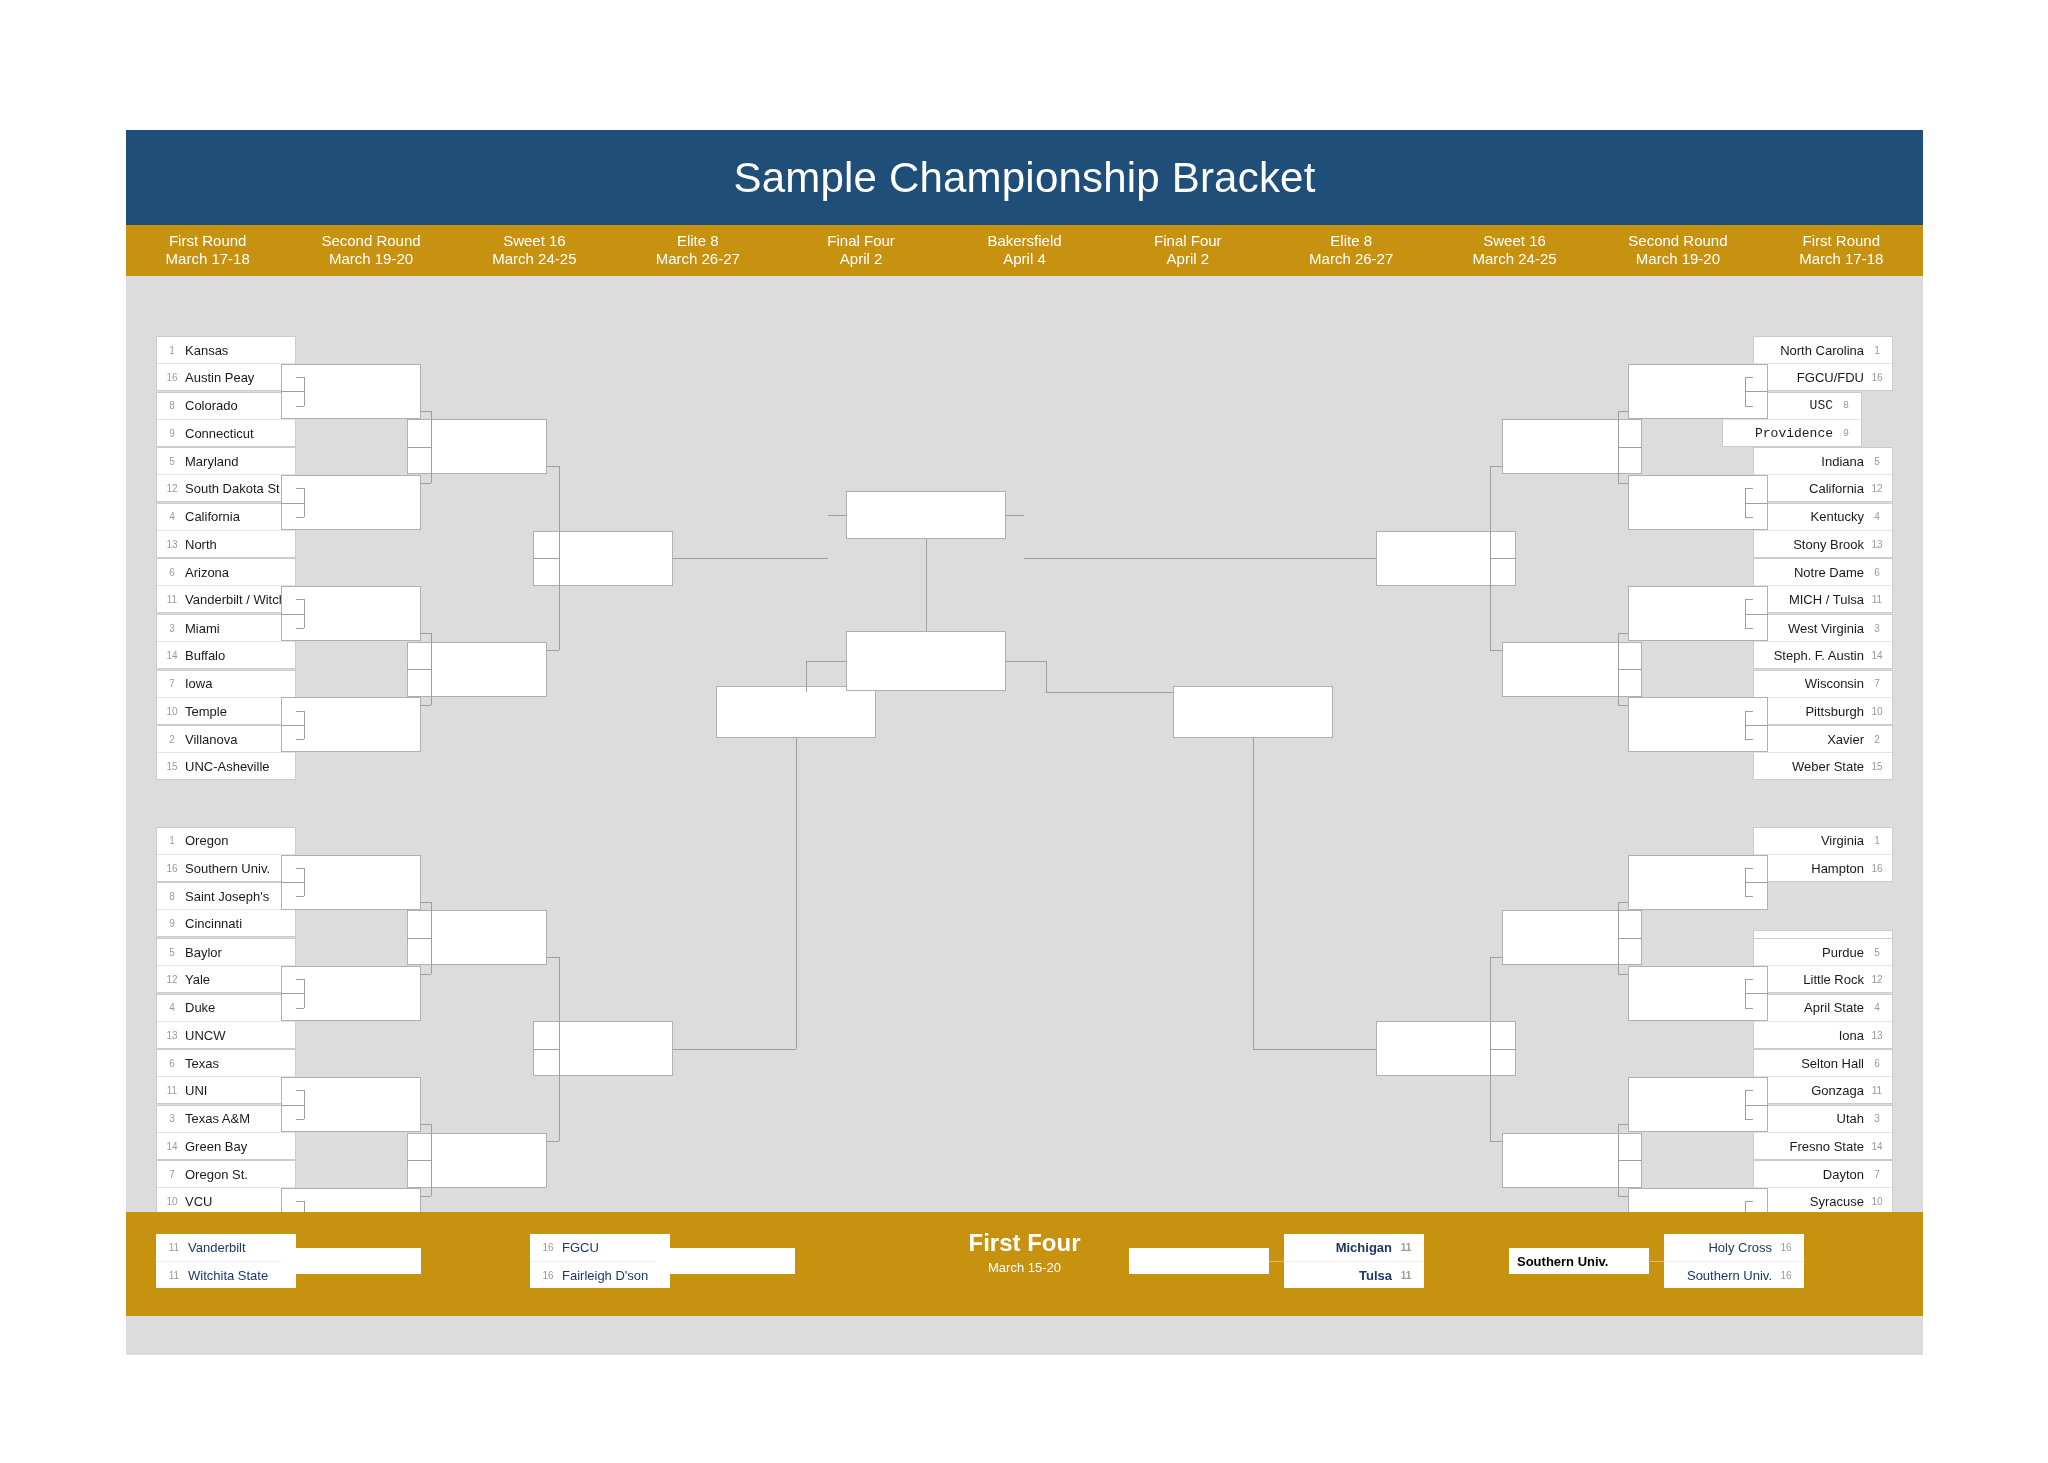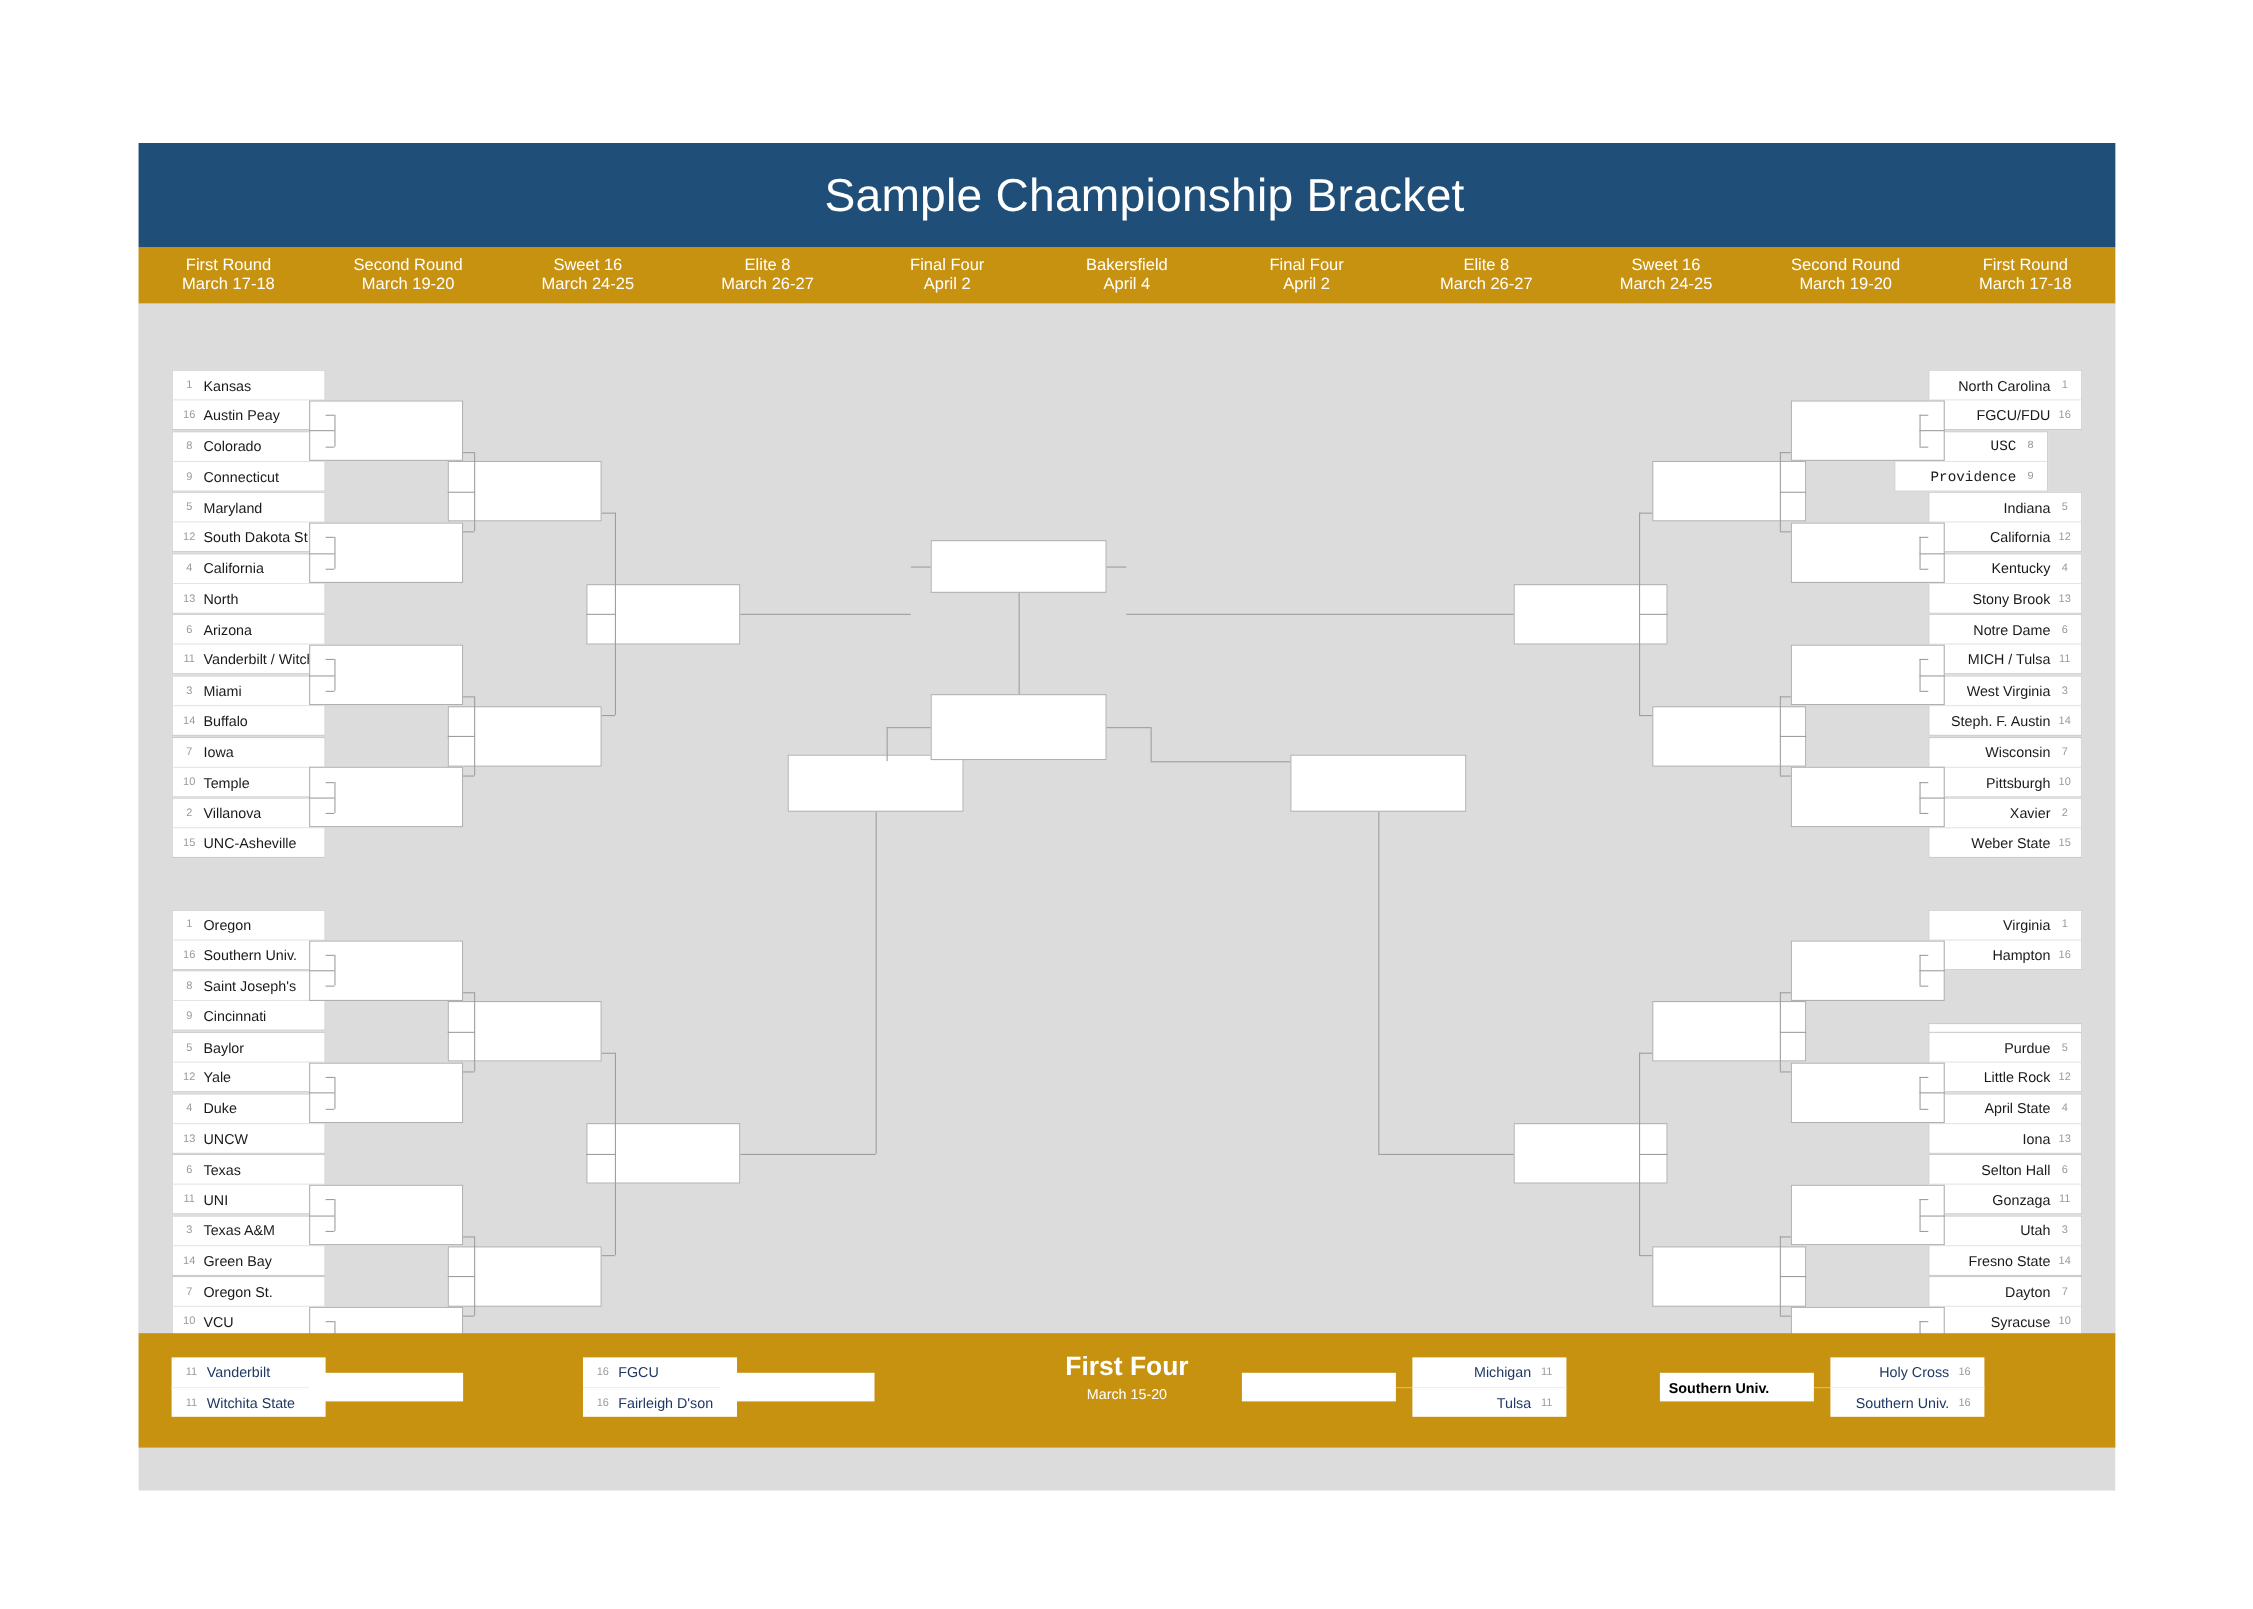--- a/index.html
+++ b/index.html
@@ -6,21 +6,21 @@
   body{width:2048px;height:1463px;font-family:"Liberation Sans",sans-serif;overflow:hidden;}
 
   #sheet{position:absolute;left:0;top:0;width:2048px;height:1463px;background:#fff;}
 
   
   #card{position:absolute;left:126px;top:130px;width:1797px;height:1225px;background:#dcdcdc;}
 
   
   #titlebar{position:absolute;left:0;top:0;width:1797px;height:95px;background:#1f4e79;}
   #title{position:absolute;left:0;top:0;width:1797px;height:117px;line-height:95px;text-align:center;
-         color:#ffffff;font-size:42px;font-weight:400;letter-spacing:.2px;margin-left:16px;}
+         color:#ffffff;font-size:42px;font-weight:400;letter-spacing:.2px;}
 
   
   #roundbar{position:absolute;left:0;top:95px;width:1797px;height:51px;background:#c89211;
             display:flex;}
   .rh{flex:0 0 auto;text-align:center;color:#ffffff;padding-top:7px;box-sizing:border-box;}
   .rh .r1{font-size:15px;line-height:18px;}
   .rh .r2{font-size:15px;line-height:18px;}
 
   
   #field{position:absolute;left:0;top:146px;width:1797px;height:936px;background:#dcdcdc;}
@@ -629,21 +629,21 @@
           </div>
           <div class="ffrow">
             <div class="ffseed">16</div>
             <div class="ffname">Fairleigh D'son</div>
           </div>
         </div>
         <div class="ffline" style="left: 544px; top: 49px; width: 22px;"></div>
         <div class="ffwin" style="left: 529px; top: 36px; width: 140px; height: 26px; font-weight: normal;"></div>
         <div class="ffwin" style="left: 1003px; top: 36px; width: 140px; height: 26px; font-weight: normal;"></div>
         <div class="ffline" style="left: 1143px; top: 49px; width: 22px;"></div>
-        <div class="ffbox r" style="left: 1158px; top: 22px; width: 140px; height: 54px;">
+        <div class="ffbox r" style="left: 1158px; top: 22px; width: 140px; height: 54px; font-weight: bold;">
           <div class="ffrow top">
             <div class="ffname">Michigan</div>
             <div class="ffseed">11</div>
           </div>
           <div class="ffrow">
             <div class="ffname">Tulsa</div>
             <div class="ffseed">11</div>
           </div>
         </div>
         <div class="ffwin" style="left: 1383px; top: 36px; width: 140px; height: 26px;">Southern Univ.</div>

